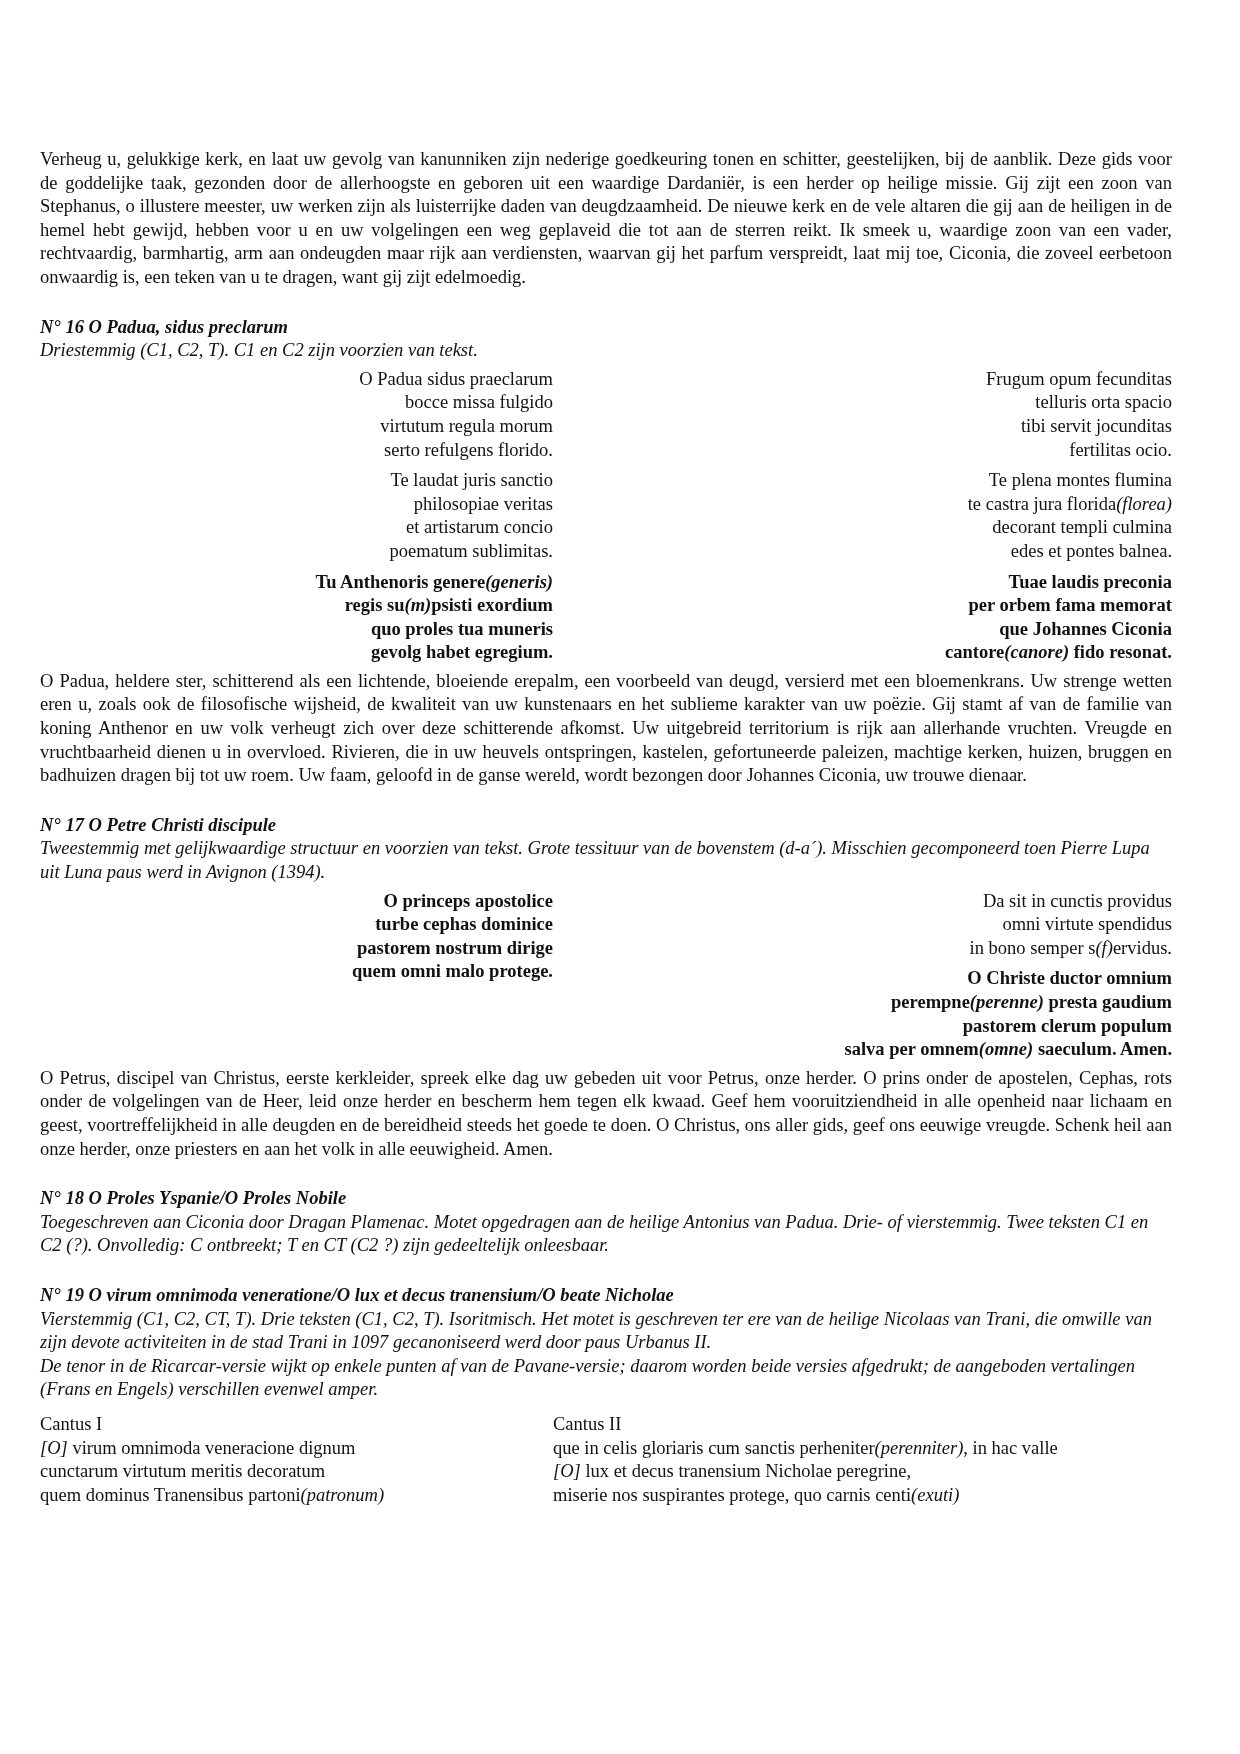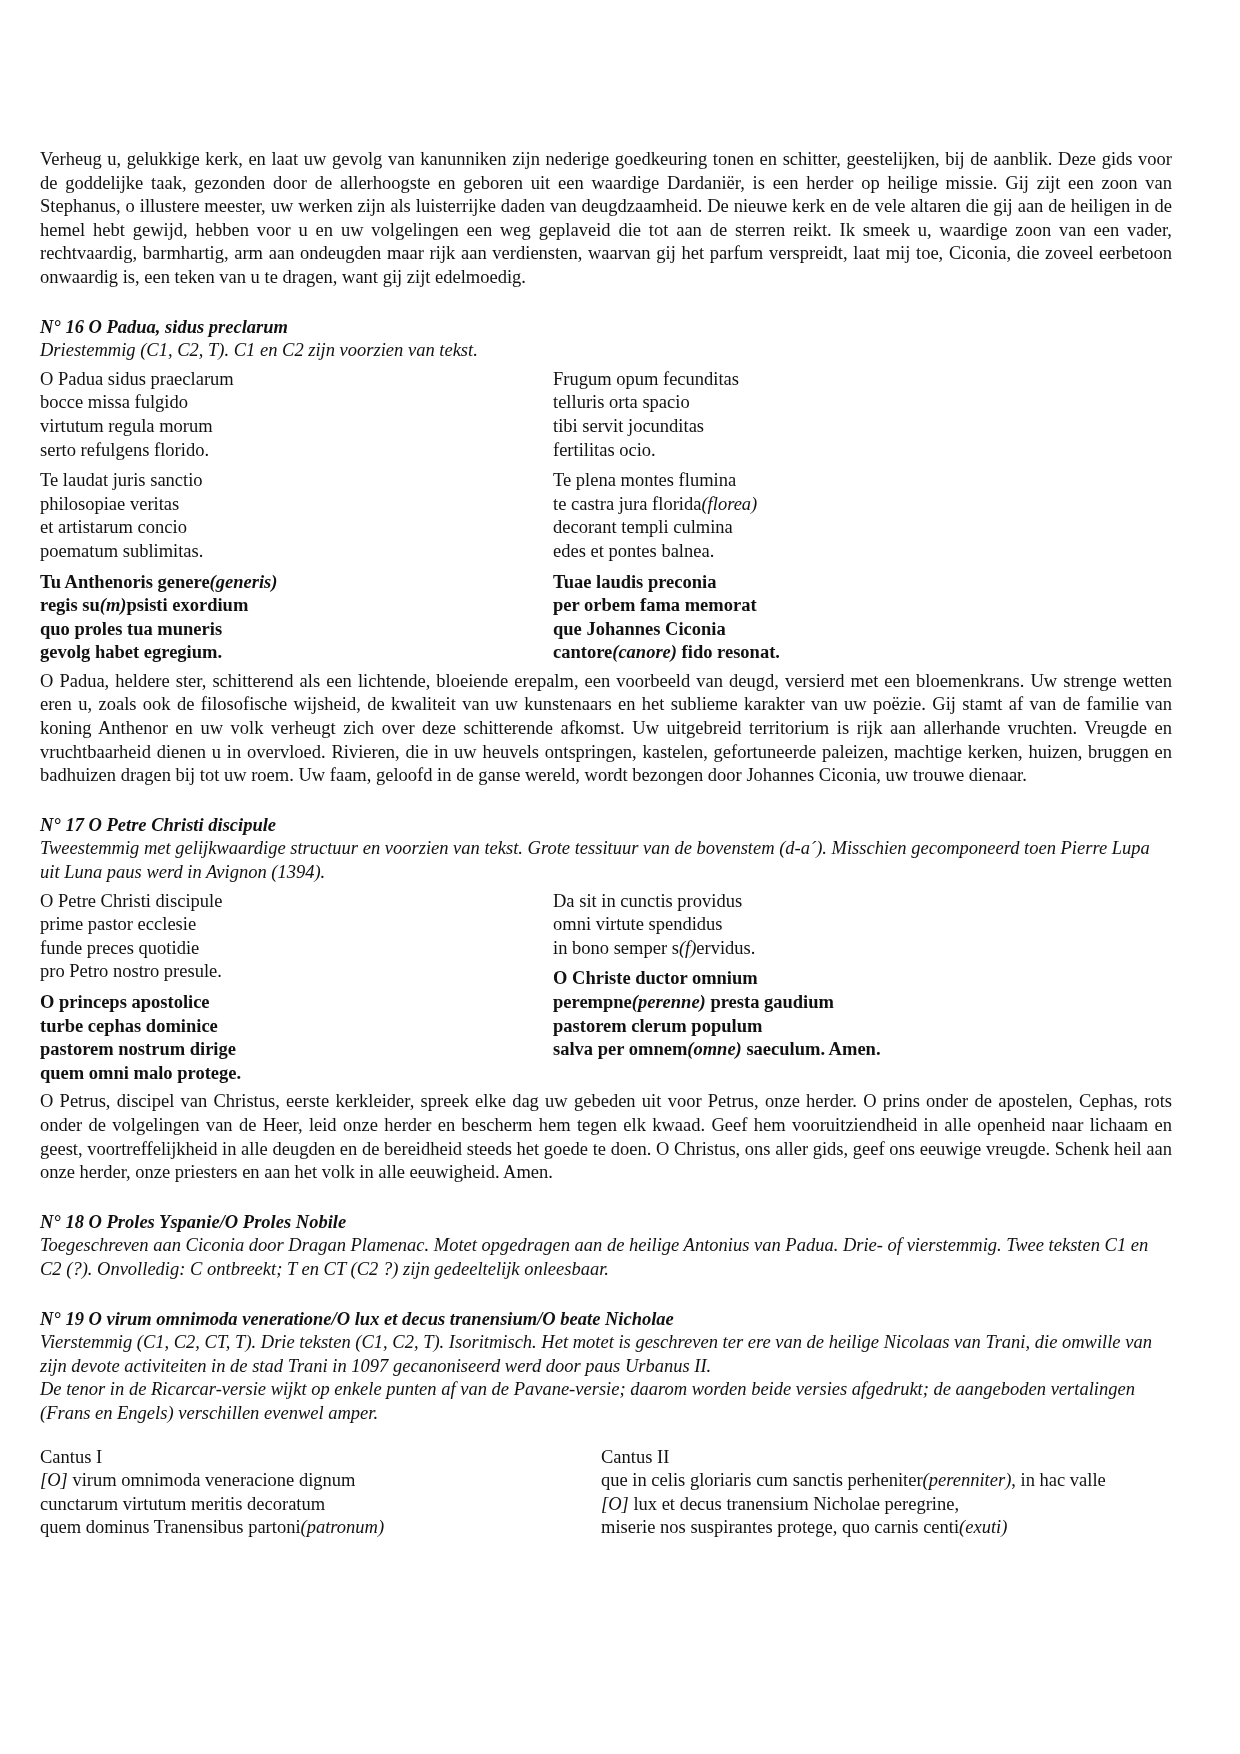--- a/index.html
+++ b/index.html
@@ -9,26 +9,26 @@
     color: #111111; font-size: 18.5px; line-height: 23.6px;
   }
   .page { position: absolute; left: 40px; top: 148px; width: 1132px; }
   p { margin: 0; }
   .justify { text-align: justify; }
   .section { margin-top: 26px; }
   .heading { font-weight: bold; font-style: italic; }
   .desc { font-style: italic; }
   .verses { display: grid; grid-template-columns: 513px 1fr; margin-top: 5px; }
   .col { }
-  .stanza { margin-bottom: 7px; }
+  .stanza { margin-bottom: 7px; text-align: right; }
   .stanza:last-child { margin-bottom: 0; font-weight: bold; }
   .line { display: block; white-space: nowrap; }
   .line i { font-style: italic; }
   .translation { margin-top: 5px; }
-  .cantus-block { display: grid; grid-template-columns: 513px 1fr; margin-top: 20px; gap: 48px; }
+  .cantus-block { display: grid; grid-template-columns: 513px 1fr; margin-top: 11px; }
 </style>
 </head>
 <body>
 
 <div class="page">
 
   <p class="justify">Verheug u, gelukkige kerk, en laat uw gevolg van kanunniken zijn nederige goedkeuring tonen en schitter, geestelijken, bij de aanblik. Deze gids voor de goddelijke taak, gezonden door de allerhoogste en  geboren uit een waardige Dardaniër, is een herder op heilige missie. Gij zijt een zoon van Stephanus, o illustere meester, uw werken zijn als luisterrijke daden van deugdzaamheid. De nieuwe kerk en de vele altaren die gij aan de heiligen in de hemel hebt gewijd, hebben voor u en uw volgelingen een weg geplaveid die tot aan de sterren reikt. Ik smeek u, waardige zoon van een vader, rechtvaardig, barmhartig, arm aan ondeugden maar rijk aan verdiensten, waarvan gij het parfum verspreidt, laat mij toe, Ciconia, die zoveel eerbetoon onwaardig is, een teken van u te dragen, want gij zijt edelmoedig.</p>
 
   <div class="section">
     <p class="heading">N° 16 O Padua, sidus preclarum</p>
@@ -77,26 +77,20 @@
     </div>
     <p class="justify translation">O Padua, heldere ster, schitterend als een lichtende, bloeiende erepalm, een voorbeeld van deugd, versierd met een bloemenkrans. Uw strenge wetten eren u, zoals ook de filosofische wijsheid, de kwaliteit van uw kunstenaars en het sublieme karakter van uw poëzie. Gij stamt af van de familie van koning Anthenor en uw volk verheugt zich over deze schitterende afkomst. Uw uitgebreid territorium is rijk aan allerhande vruchten. Vreugde en vruchtbaarheid dienen u in overvloed. Rivieren, die in uw heuvels ontspringen, kastelen, gefortuneerde paleizen, machtige kerken, huizen, bruggen en badhuizen dragen bij tot uw roem. Uw faam, geloofd in de ganse wereld, wordt bezongen door Johannes Ciconia, uw trouwe dienaar.</p>
   </div>
 
   <div class="section">
     <p class="heading">N° 17 O Petre Christi discipule</p>
     <p class="desc">Tweestemmig met gelijkwaardige structuur en voorzien van tekst. Grote tessituur van de bovenstem (d-a´). Misschien gecomponeerd toen Pierre Lupa uit Luna paus werd in Avignon (1394).</p>
     <div class="verses">
       <div class="col">
           <div class="stanza">
-            <span class="line"><span>O Petre Christi discipule</span></span>
-            <span class="line"><span>prime pastor ecclesie</span></span>
-            <span class="line"><span>funde preces quotidie</span></span>
-            <span class="line"><span>pro Petro nostro presule.</span></span>
-          </div>
-          <div class="stanza">
             <span class="line"><span>O princeps apostolice</span></span>
             <span class="line"><span>turbe cephas dominice</span></span>
             <span class="line"><span>pastorem nostrum dirige</span></span>
             <span class="line"><span>quem omni malo protege.</span></span>
           </div>
         </div>
       <div class="col">
           <div class="stanza">
             <span class="line"><span>Da sit in cunctis providus</span></span>
             <span class="line"><span>omni virtute spendidus</span></span>

